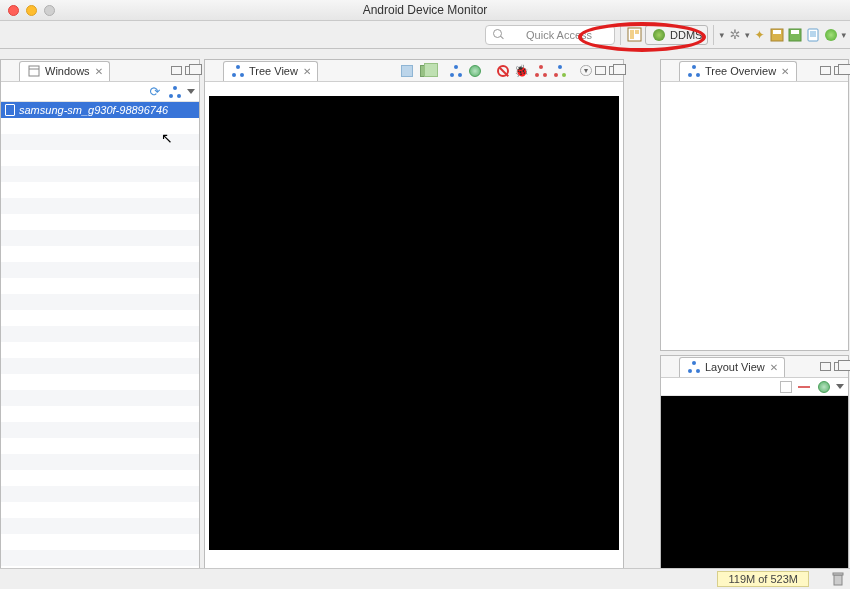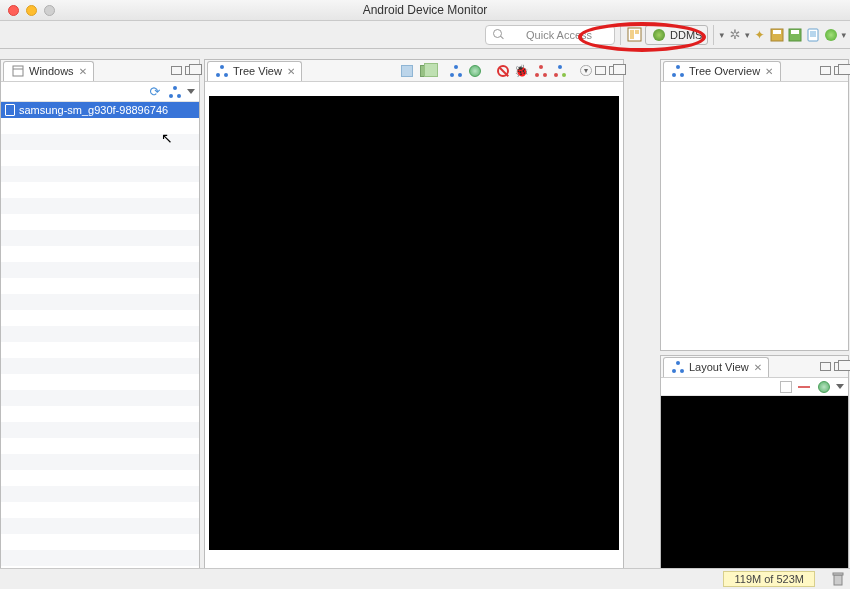--- a/index.html
+++ b/index.html
@@ -62,35 +62,35 @@
   .pane-tabrow{
     height:22px; background:#f6f6f6; border-bottom:1px solid #cfcfcf;
     display:flex; align-items:center;
   }
   .tab{
     display:flex; align-items:center; gap:3px;
     padding:0 6px; height:20px;
     border:1px solid #bcbcbc; border-bottom:none;
     border-radius:3px 3px 0 0;
     background:#fff;
-    margin-left:2px;
+    margin-left:18px;
   }
   .tab .x{color:#888;font-size:10px;margin-left:2px}
   .tab-tools{margin-left:auto; display:flex; align-items:center; gap:3px; padding-right:3px;}
   .sq{width:11px;height:9px;border:1px solid #888;}
   .sq2{width:11px;height:9px;border:1px solid #888; position:relative;}
   .sq2:after{content:"";position:absolute;top:-3px;left:3px;width:11px;height:9px;border:1px solid #888;background:#f6f6f6;}
 
   
   #pane-windows{left:0;top:10px;width:200px;height:518px;}
   #pane-windows .body{position:absolute;top:22px;left:0;right:0;bottom:0;overflow:hidden;}
   .dev-toolbar{height:20px;display:flex;justify-content:flex-end;align-items:center;gap:4px;padding:0 4px;border-bottom:1px solid #e2e2e2;}
   .devrows{}
   .devrow{height:16px;padding:0 4px;display:flex;align-items:center;gap:4px;}
-  .devrow.sel{background:#3874d8;color:#fff;}
+  .devrow.sel{background:#3874d8;color:#fff;font-style:italic;}
   .devrow.alt{background:#f5f6f8;}
   .devrow .ico{width:10px;height:12px;border:1px solid #555;border-radius:1px;}
   .devrow.sel .ico{border-color:#fff;}
   .cursor{position:absolute;top:48px;left:160px;font-size:14px;color:#000;pointer-events:none;}
 
   
   #pane-tree{left:204px;top:10px;width:420px;height:518px;}
   #pane-tree .black{position:absolute;top:36px;left:4px;right:4px;bottom:26px;background:#000;}
   .filterbar{position:absolute;bottom:2px;left:4px;right:4px;height:20px;display:flex;align-items:center;gap:6px;border-top:1px solid #d6d6d6;padding-top:2px;}
   .filterbar .lab{color:#333;}
@@ -103,21 +103,21 @@
   #pane-over{left:660px; top:10px; width:189px; height:292px;}
   #pane-over .body{position:absolute;top:22px;left:0;right:0;bottom:0;background:#fff;}
 
   
   #pane-layout{left:660px; top:306px; width:189px; height:258px;}
   #pane-layout .lvtools{height:18px;display:flex;justify-content:flex-end;align-items:center;gap:4px;padding:0 4px;border-bottom:1px solid #e6e6e6;}
   #pane-layout .black{position:absolute;top:40px;left:0;right:0;bottom:0;background:#000;}
   .whsq{width:12px;height:12px;border:1px solid #bbb;background:#fff;}
 
   
-  .status{position:absolute;left:0;right:0;bottom:0;height:21px;background:#efefef;border-top:1px solid #c8c8c8;display:flex;align-items:center;justify-content:flex-end;padding:0 6px;gap:16px;}
+  .status{position:absolute;left:0;right:0;bottom:0;height:21px;background:#efefef;border-top:1px solid #c8c8c8;display:flex;align-items:center;justify-content:flex-end;padding:0 6px;gap:22px;}
   .heap{background:#fff8c4;border:1px solid #d8cf8c;padding:1px 10px;color:#444;}
   .trash{width:13px;height:14px;display:flex;align-items:center;justify-content:center;}
 
   
   .ring{position:absolute;border:4px solid #e01e1e;border-radius:50%;pointer-events:none;}
 
   
   .magnifier{position:relative;width:12px;height:12px;}
   .magnifier:before{content:"";position:absolute;width:7px;height:7px;border:1px solid #999;border-radius:50%;left:0;top:0;}
   .magnifier:after{content:"";position:absolute;width:4px;height:1px;background:#999;left:7px;top:8px;transform:rotate(45deg);}

